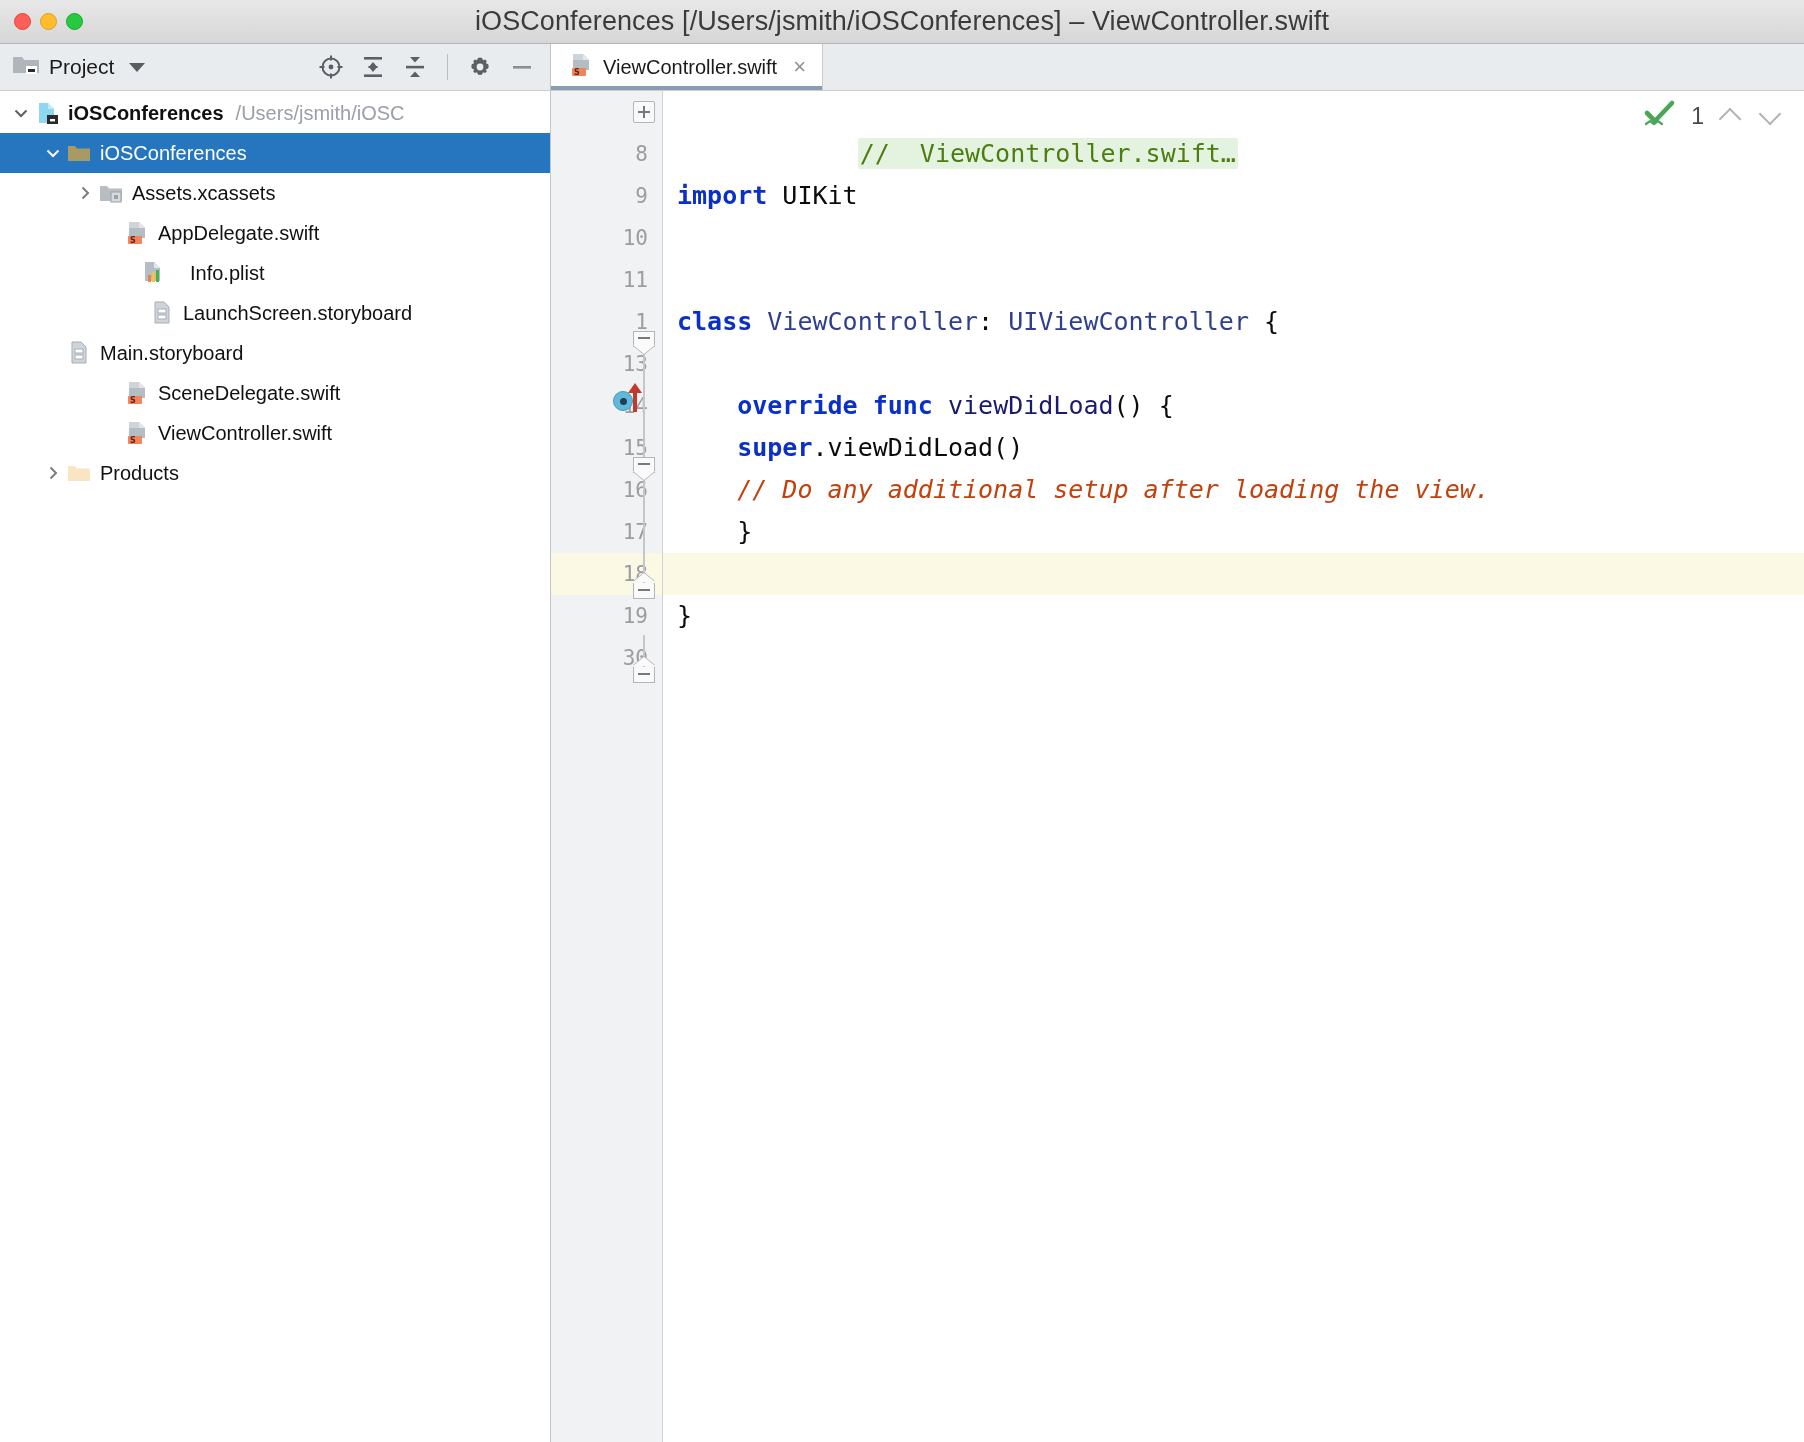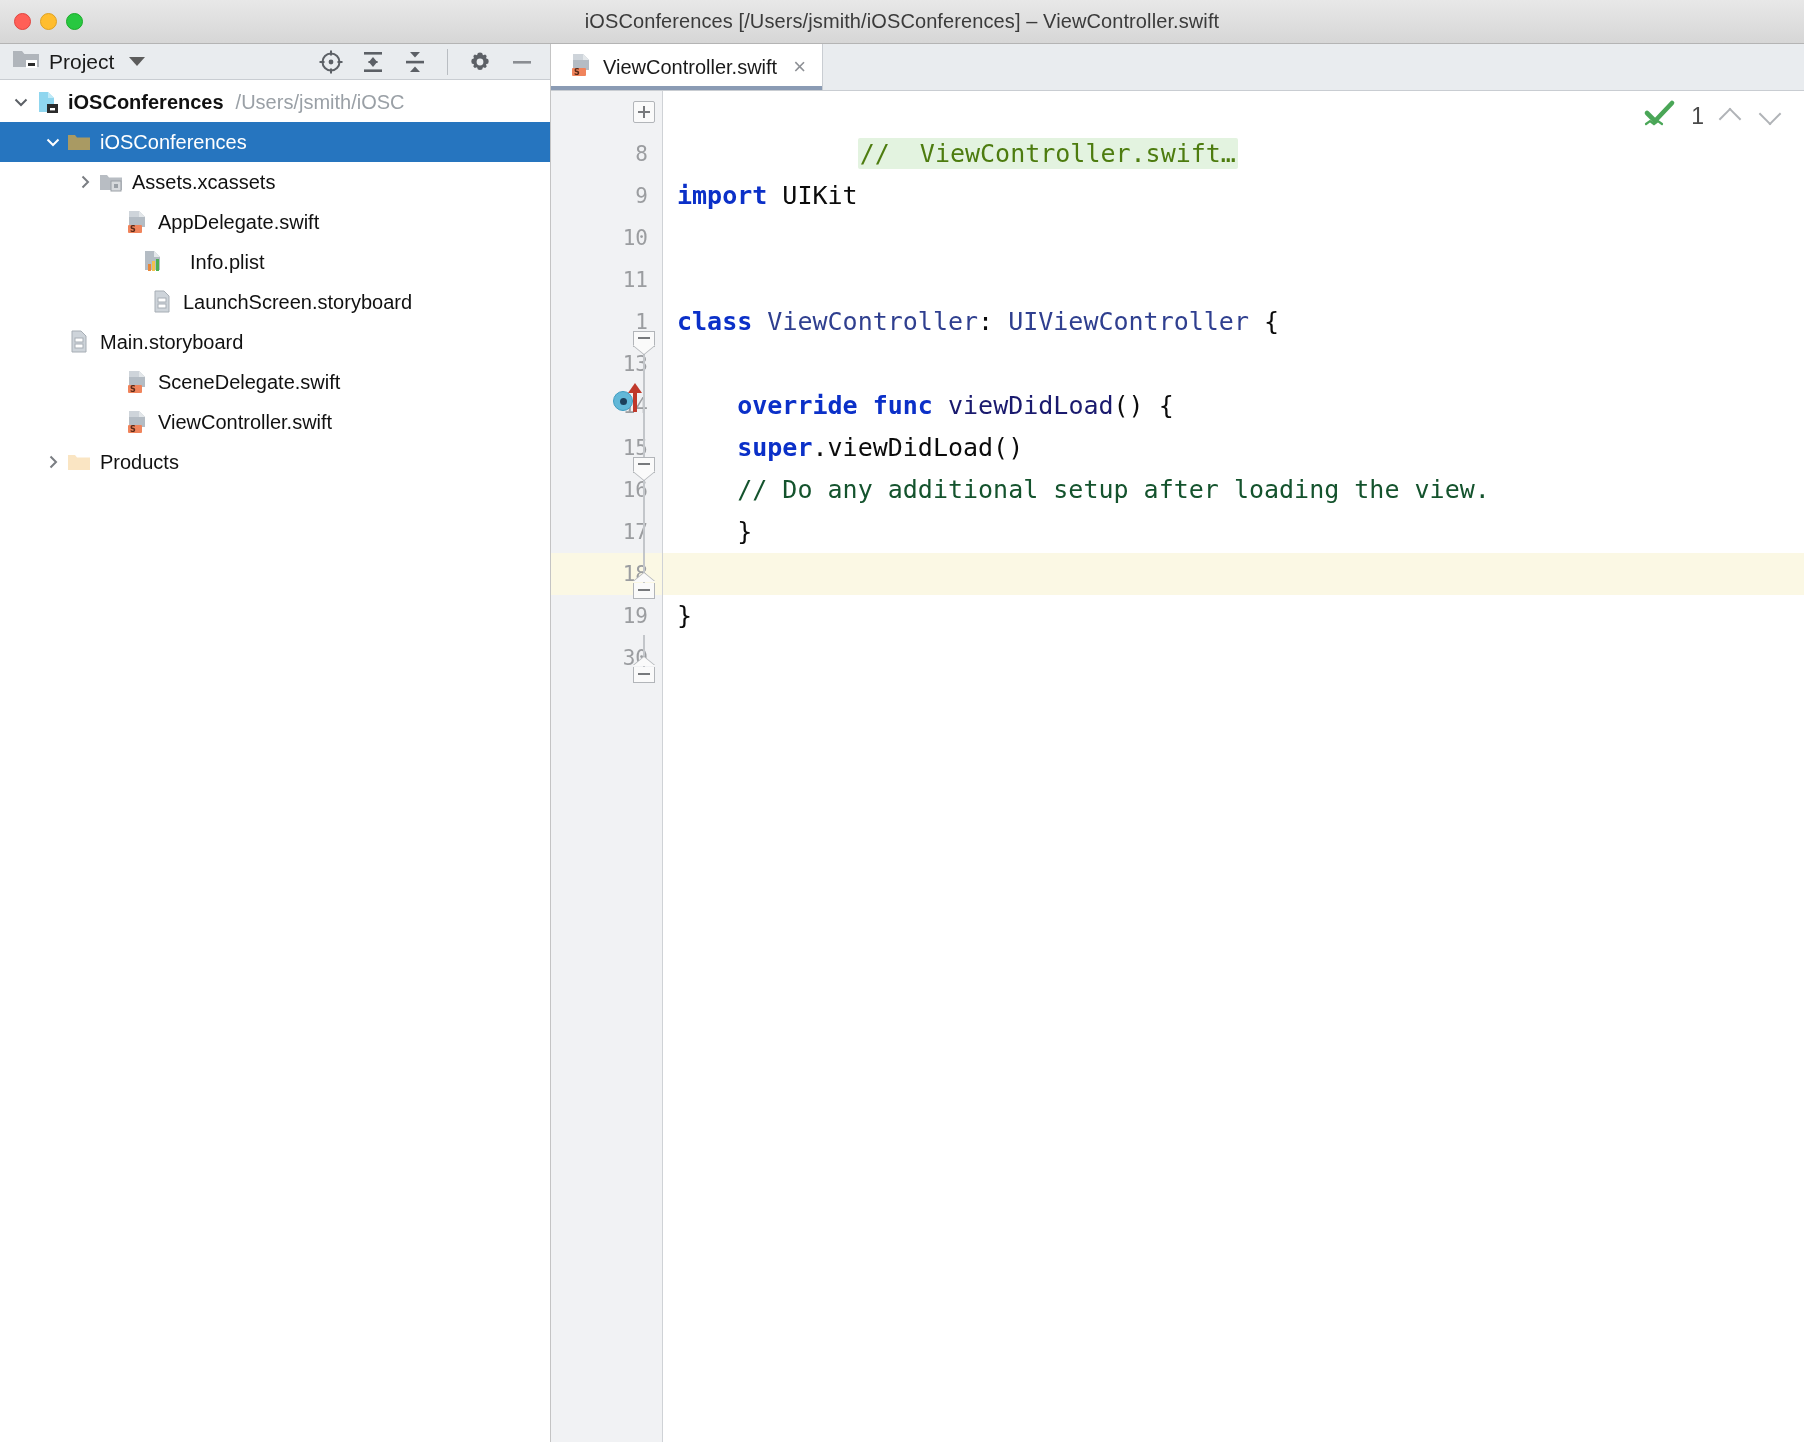--- a/index.html
+++ b/index.html
@@ -26,21 +26,21 @@
     left: 14px; top: 0; bottom: 0;
     display: flex; align-items: center; gap: 9px;
   }
   .dot { width: 17px; height: 17px; border-radius: 50%; display: block; }
   .dot.red    { background: #ff5f57; border: 1px solid #e0443e; }
   .dot.yellow { background: #ffbd2e; border: 1px solid #dea123; }
   .dot.green  { background: #28c840; border: 1px solid #1aab29; }
   .window-title {
     width: 100%;
     text-align: center;
-    font-size: 20px;
+    font-size: 27px;
     color: #3b3b3b;
     letter-spacing: 0.1px;
     white-space: nowrap;
   }
 
   
   .workspace {
     display: flex;
     height: 1398px;
     width: 1804px;
@@ -49,21 +49,21 @@
   
   .left-panel {
     width: 551px;
     min-width: 551px;
     background: #ffffff;
     border-right: 1px solid #c4c4c4;
     display: flex;
     flex-direction: column;
   }
   .panel-toolbar {
-    height: 36px;
+    height: 47px;
     background: #e9ecef;
     border-bottom: 1px solid #c9cdd2;
     display: flex;
     align-items: center;
     padding: 0 10px 0 12px;
   }
   .panel-title {
     display: flex; align-items: center; gap: 9px;
     font-size: 21px; color: #1a1a1a;
     cursor: default;
@@ -201,21 +201,21 @@
     white-space: pre;
     padding-left: 14px;
     position: relative;
   }
   .code-row.caret-line {
     background: #fbf8e4;
   }
   .kw   { color: #0b30c8; font-weight: bold; }
   .type { color: #2f3f8f; }
   .fn   { color: #1a1a6e; }
-  .cmt  { color: #14532d; }
+  .cmt  { color: #c2410c; font-style: italic; }
   .cmt-folded {
     color: #4d7c0f; background: #e3f3e0; border-radius: 2px;
     padding: 1px 2px;
   }
 
   
   .fold-col {
     position: absolute;
     right: -1px; top: 0;
     width: 34px;

